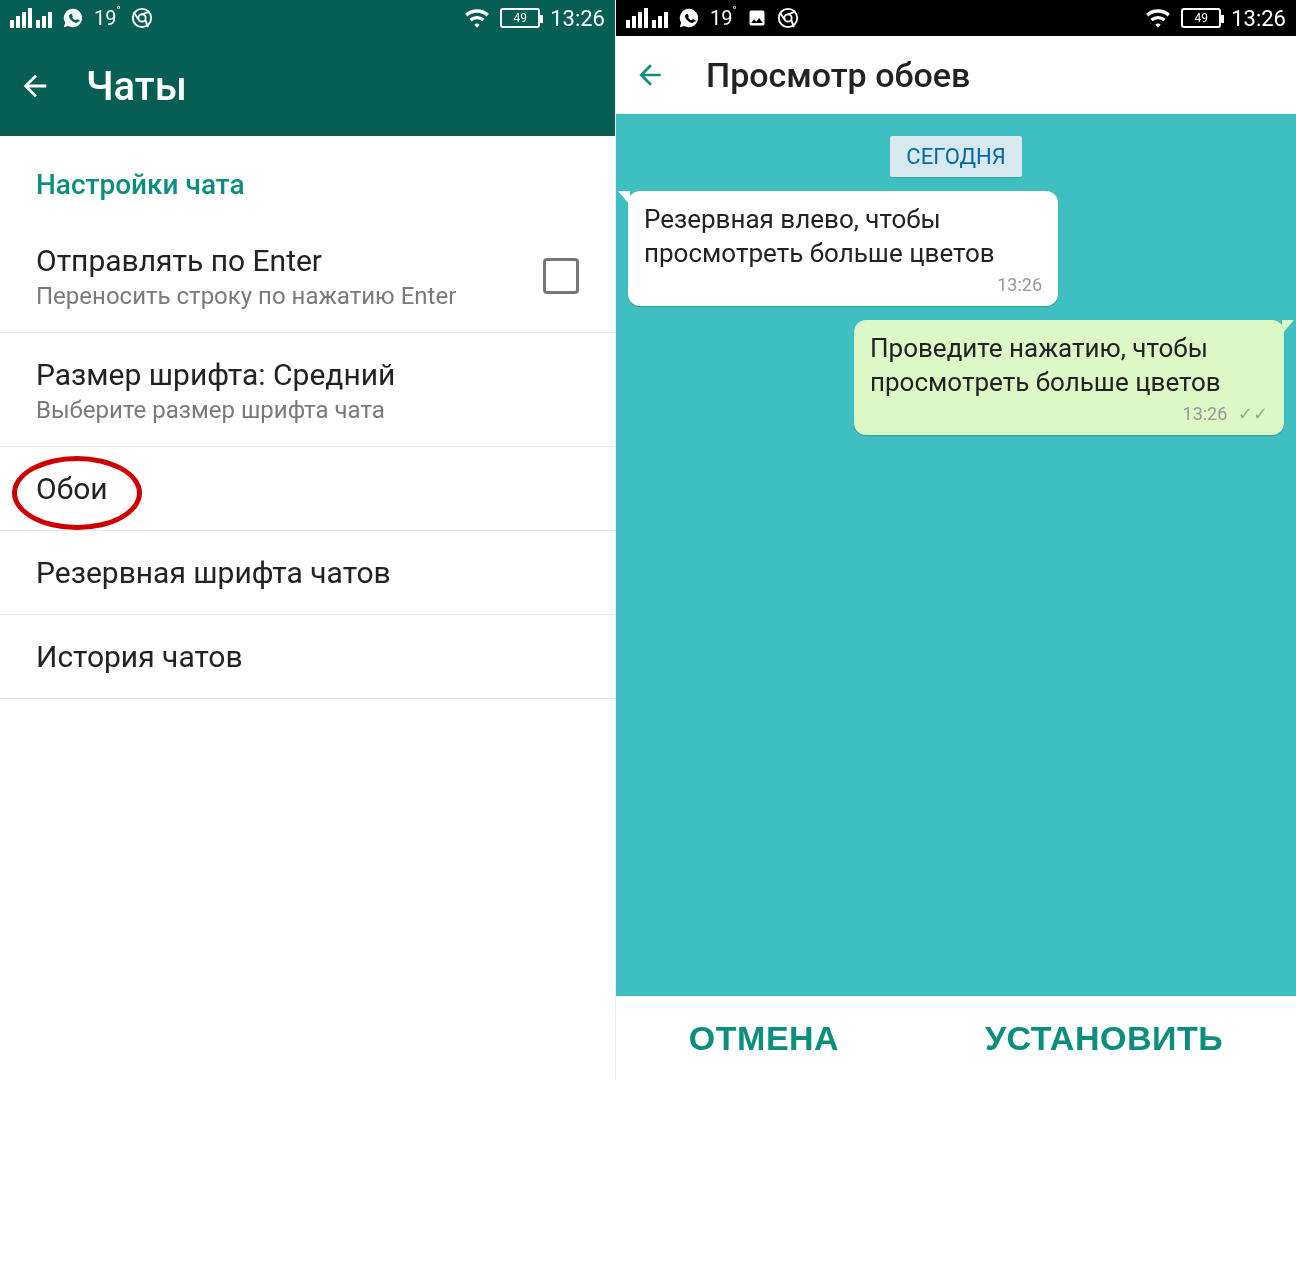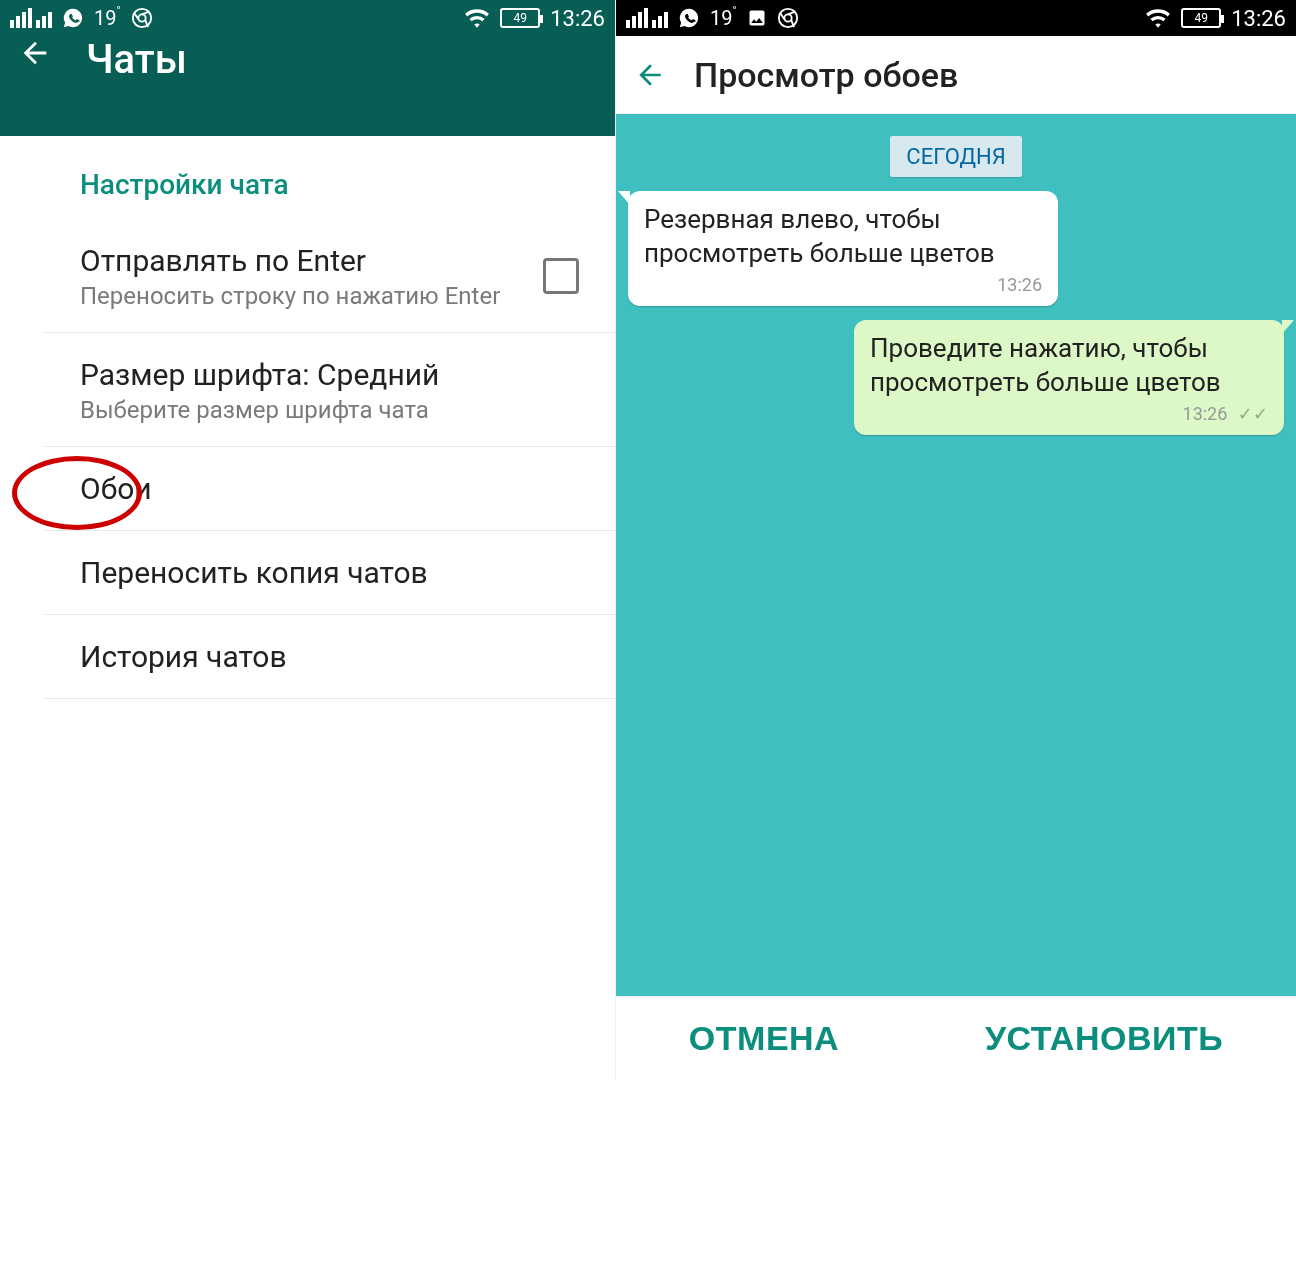--- a/index.html
+++ b/index.html
@@ -46,31 +46,31 @@
     width:3px; height:8px; background:#fff;
   }
   .sb-time { font-size:22px; }
 
   
   .toolbar {
     height: 100px;
     background: #075e54;
     color: #fff;
     display: flex;
+    align-items: center;
     padding: 0 18px;
   }
   .toolbar .back-icon { margin-right: 34px; }
   .toolbar-title { font-size: 40px; font-weight: 500; }
 
   
   .settings {
     flex: 1;
     background: #fff;
     padding-top: 14px;
-    margin-left: 44px;
   }
   .section-header {
     color: #0b8e7e;
     font-size: 28px;
     font-weight: 500;
     padding: 18px 36px 18px;
   }
   .setting-item {
     padding: 22px 36px;
     border-bottom: 1px solid #e8e8e8;
@@ -106,21 +106,21 @@
   
   .appbar-white {
     height: 78px;
     background: #fff;
     display: flex;
     align-items: center;
     padding: 0 18px;
     border-bottom: 1px solid #eee;
   }
   .appbar-white .back-icon { color: #0b8e7e; margin-right: 28px; }
-  .appbar-white-title { font-size: 34px; color: #222; font-weight: 500; }
+  .appbar-white-title { font-size: 34px; color: #222; font-weight: 500; margin-left: 12px; }
 
   .chat-preview {
     flex: 1;
     background: #3FBFBF;
     padding: 22px 12px;
     display: flex;
     flex-direction: column;
     align-items: center;
   }
   .date-pill {
@@ -262,21 +262,21 @@
     </div>
 
     <div class="setting-item">
       <div class="setting-texts">
         <div class="setting-title">Обои</div>
       </div>
     </div>
 
     <div class="setting-item">
       <div class="setting-texts">
-        <div class="setting-title">Переносить копия чатов</div>
+        <div class="setting-title">Резервная шрифта чатов</div>
       </div>
     </div>
 
     <div class="setting-item">
       <div class="setting-texts">
         <div class="setting-title">История чатов</div>
       </div>
     </div>
   </div>
 

